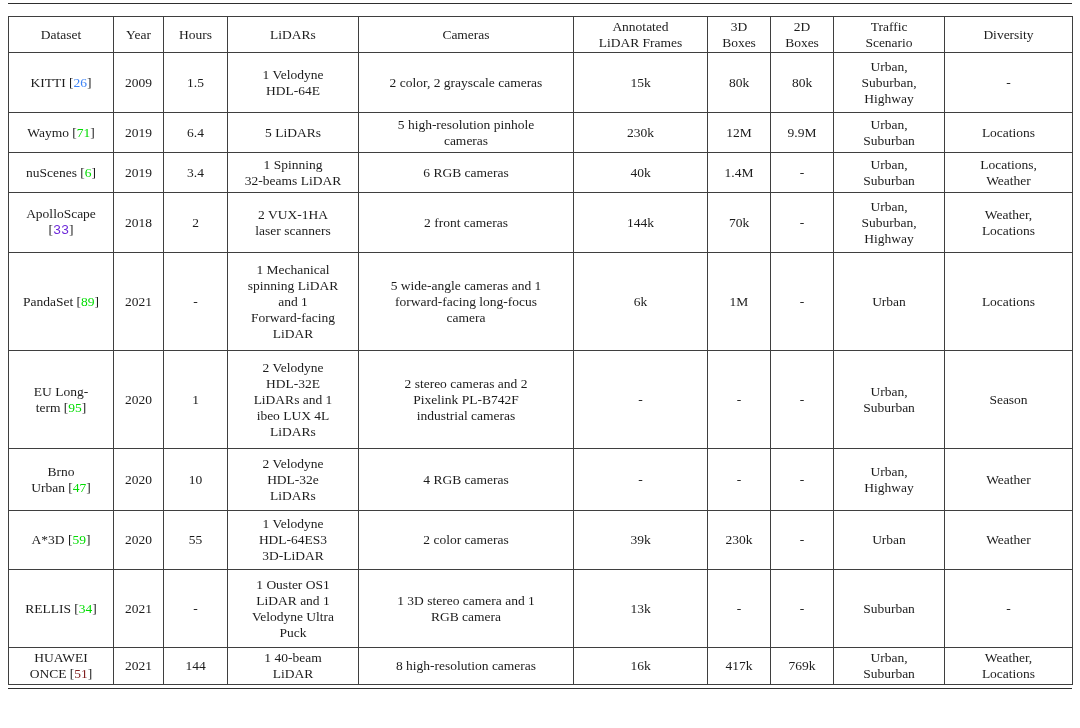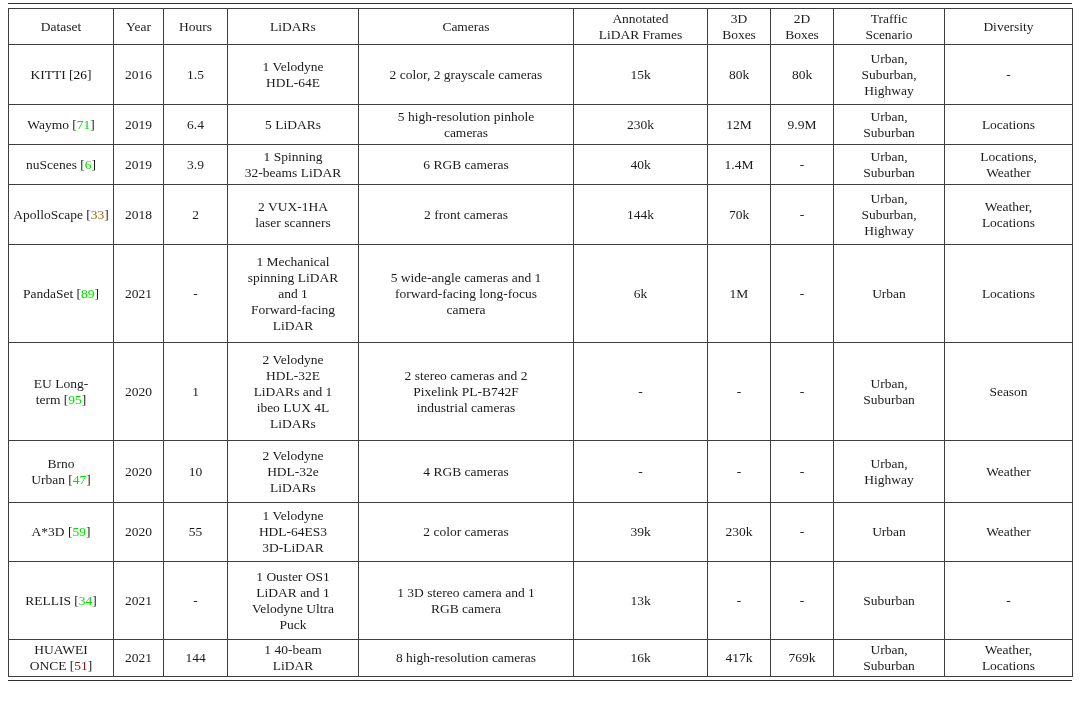--- a/index.html
+++ b/index.html
@@ -1,21 +1,21 @@
 <!DOCTYPE html>
 <html><head>
 <meta charset="utf-8">
 <style>
   html,body{margin:0;padding:0;background:#ffffff;width:1080px;height:728px;overflow:hidden;}
   body{font-family:"Liberation Serif", serif;color:#1c1c1c;}
   .table-wrap{
     margin:3px 8px 0 8px;
     border-top:1.5px solid #2e2e2e;
     border-bottom:1.5px solid #2e2e2e;
-    padding:4px 0 3px 0;
+    padding:12px 0 3px 0;
   }
   table{
     border-collapse:collapse;
     table-layout:fixed;
     width:1064px;
     font-size:13.5px;
     line-height:16px;
   }
   th,td{
     border:1px solid #3f3f3f;
@@ -59,22 +59,22 @@
 Boxes</th>
           <th>2D
 Boxes</th>
           <th>Traffic
 Scenario</th>
           <th>Diversity</th>
         </tr>
     </thead>
     <tbody>
         <tr style="height: 60px;">
-          <td>KITTI [<span class="cite" style="color: #000000;">26</span>]</td>
-          <td>2016</td>
+          <td>KITTI [<span class="cite" style="color: #3b82f6;">26</span>]</td>
+          <td>2009</td>
           <td>1.5</td>
           <td>1 Velodyne
 HDL-64E</td>
           <td>2 color, 2 grayscale cameras</td>
           <td>15k</td>
           <td>80k</td>
           <td>80k</td>
           <td>Urban,
 Suburban,
 Highway</td>
@@ -90,34 +90,34 @@
           <td>230k</td>
           <td>12M</td>
           <td>9.9M</td>
           <td>Urban,
 Suburban</td>
           <td>Locations</td>
         </tr>
         <tr style="height: 40px; margin-left: 24px;">
           <td>nuScenes [<span class="cite" style="color: rgb(0, 220, 0);">6</span>]</td>
           <td>2019</td>
-          <td>3.9</td>
+          <td>3.4</td>
           <td>1 Spinning
 32-beams LiDAR</td>
           <td>6 RGB cameras</td>
           <td>40k</td>
           <td>1.4M</td>
           <td>-</td>
           <td>Urban,
 Suburban</td>
           <td>Locations,
 Weather</td>
         </tr>
         <tr style="height: 60px;">
-          <td>ApolloScape [<span class="cite" style="color: #a16207;">33</span>]</td>
+          <td>ApolloScape [<span class="cite" style="color: #6d28d9; font-family: Liberation Mono, monospace;">33</span>]</td>
           <td>2018</td>
           <td>2</td>
           <td>2 VUX-1HA
 laser scanners</td>
           <td>2 front cameras</td>
           <td>144k</td>
           <td>70k</td>
           <td>-</td>
           <td>Urban,
 Suburban,

